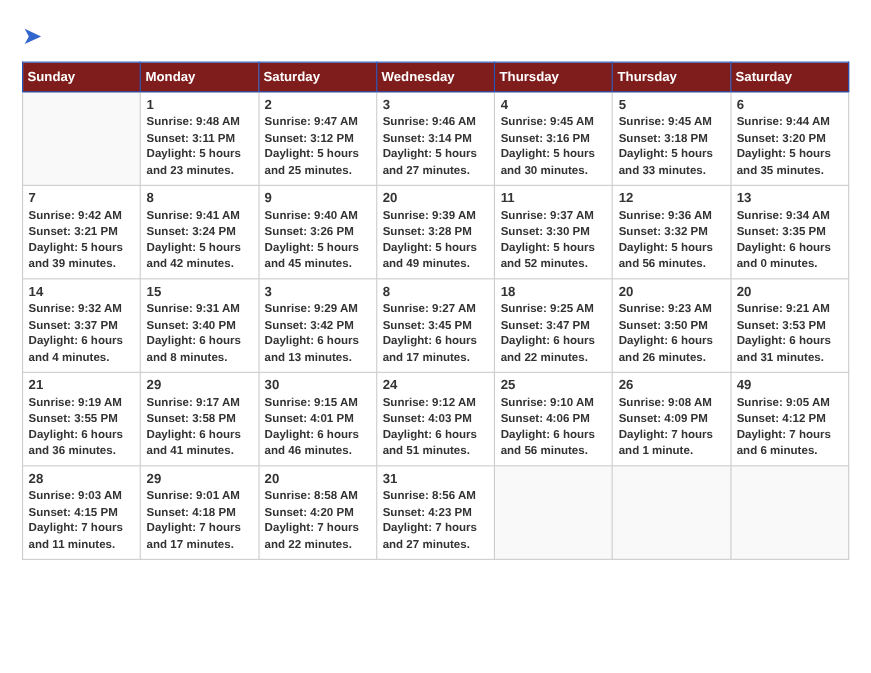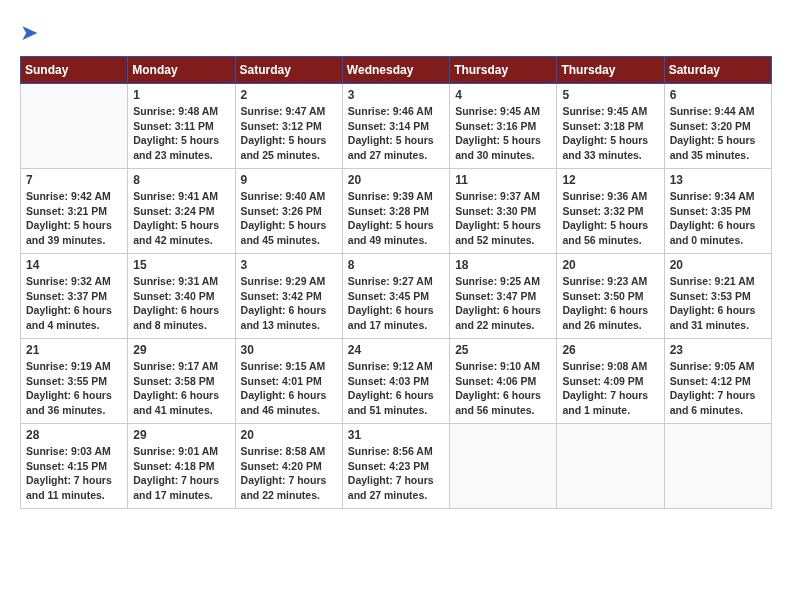--- a/index.html
+++ b/index.html
@@ -221,21 +221,21 @@
         </td>
         <td>
           <div class="day-number">25</div>
           <div class="day-info">Sunrise: 9:10 AM<br>Sunset: 4:06 PM<br>Daylight: 6 hours<br>and 56 minutes.</div>
         </td>
         <td>
           <div class="day-number">26</div>
           <div class="day-info">Sunrise: 9:08 AM<br>Sunset: 4:09 PM<br>Daylight: 7 hours<br>and 1 minute.</div>
         </td>
         <td>
-          <div class="day-number">23</div>
+          <div class="day-number">49</div>
           <div class="day-info">Sunrise: 9:05 AM<br>Sunset: 4:12 PM<br>Daylight: 7 hours<br>and 6 minutes.</div>
         </td>
       </tr>
       <tr class="week-row">
         <td>
           <div class="day-number">28</div>
           <div class="day-info">Sunrise: 9:03 AM<br>Sunset: 4:15 PM<br>Daylight: 7 hours<br>and 11 minutes.</div>
         </td>
         <td>
           <div class="day-number">29</div>

